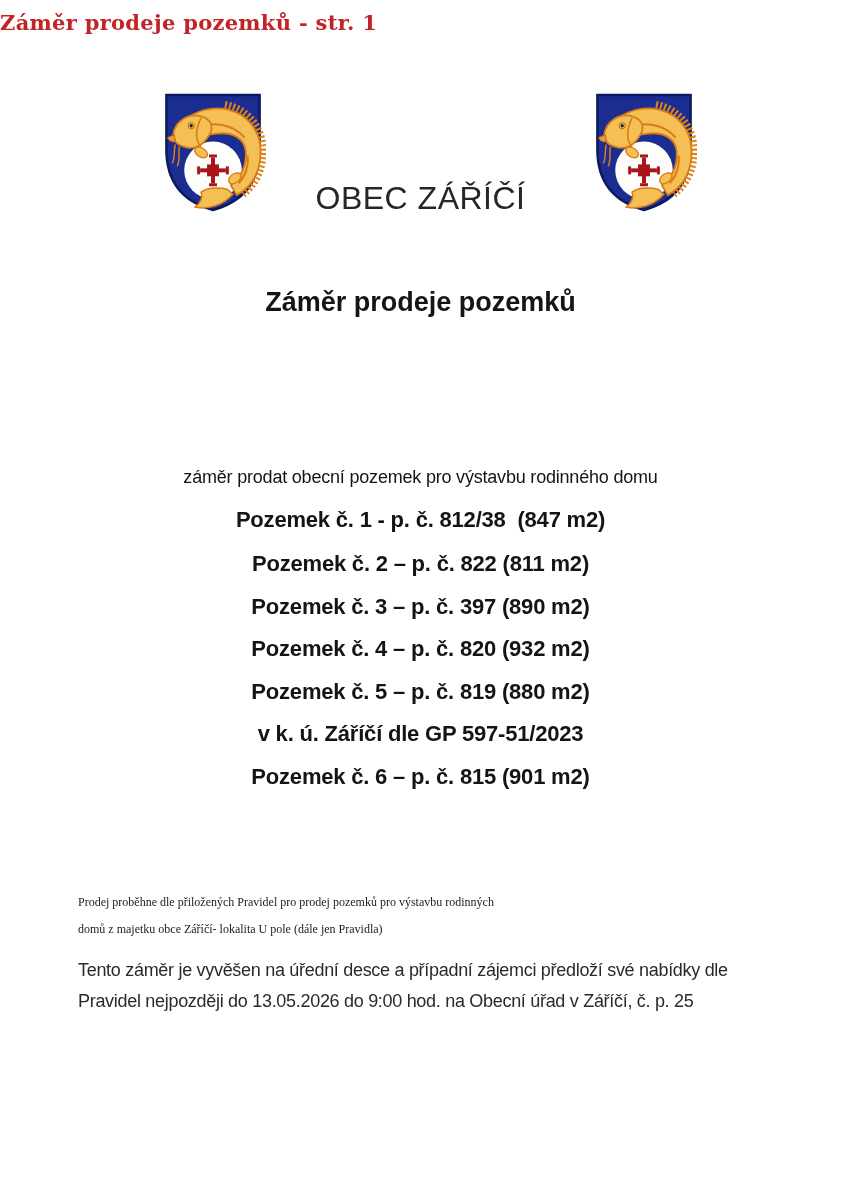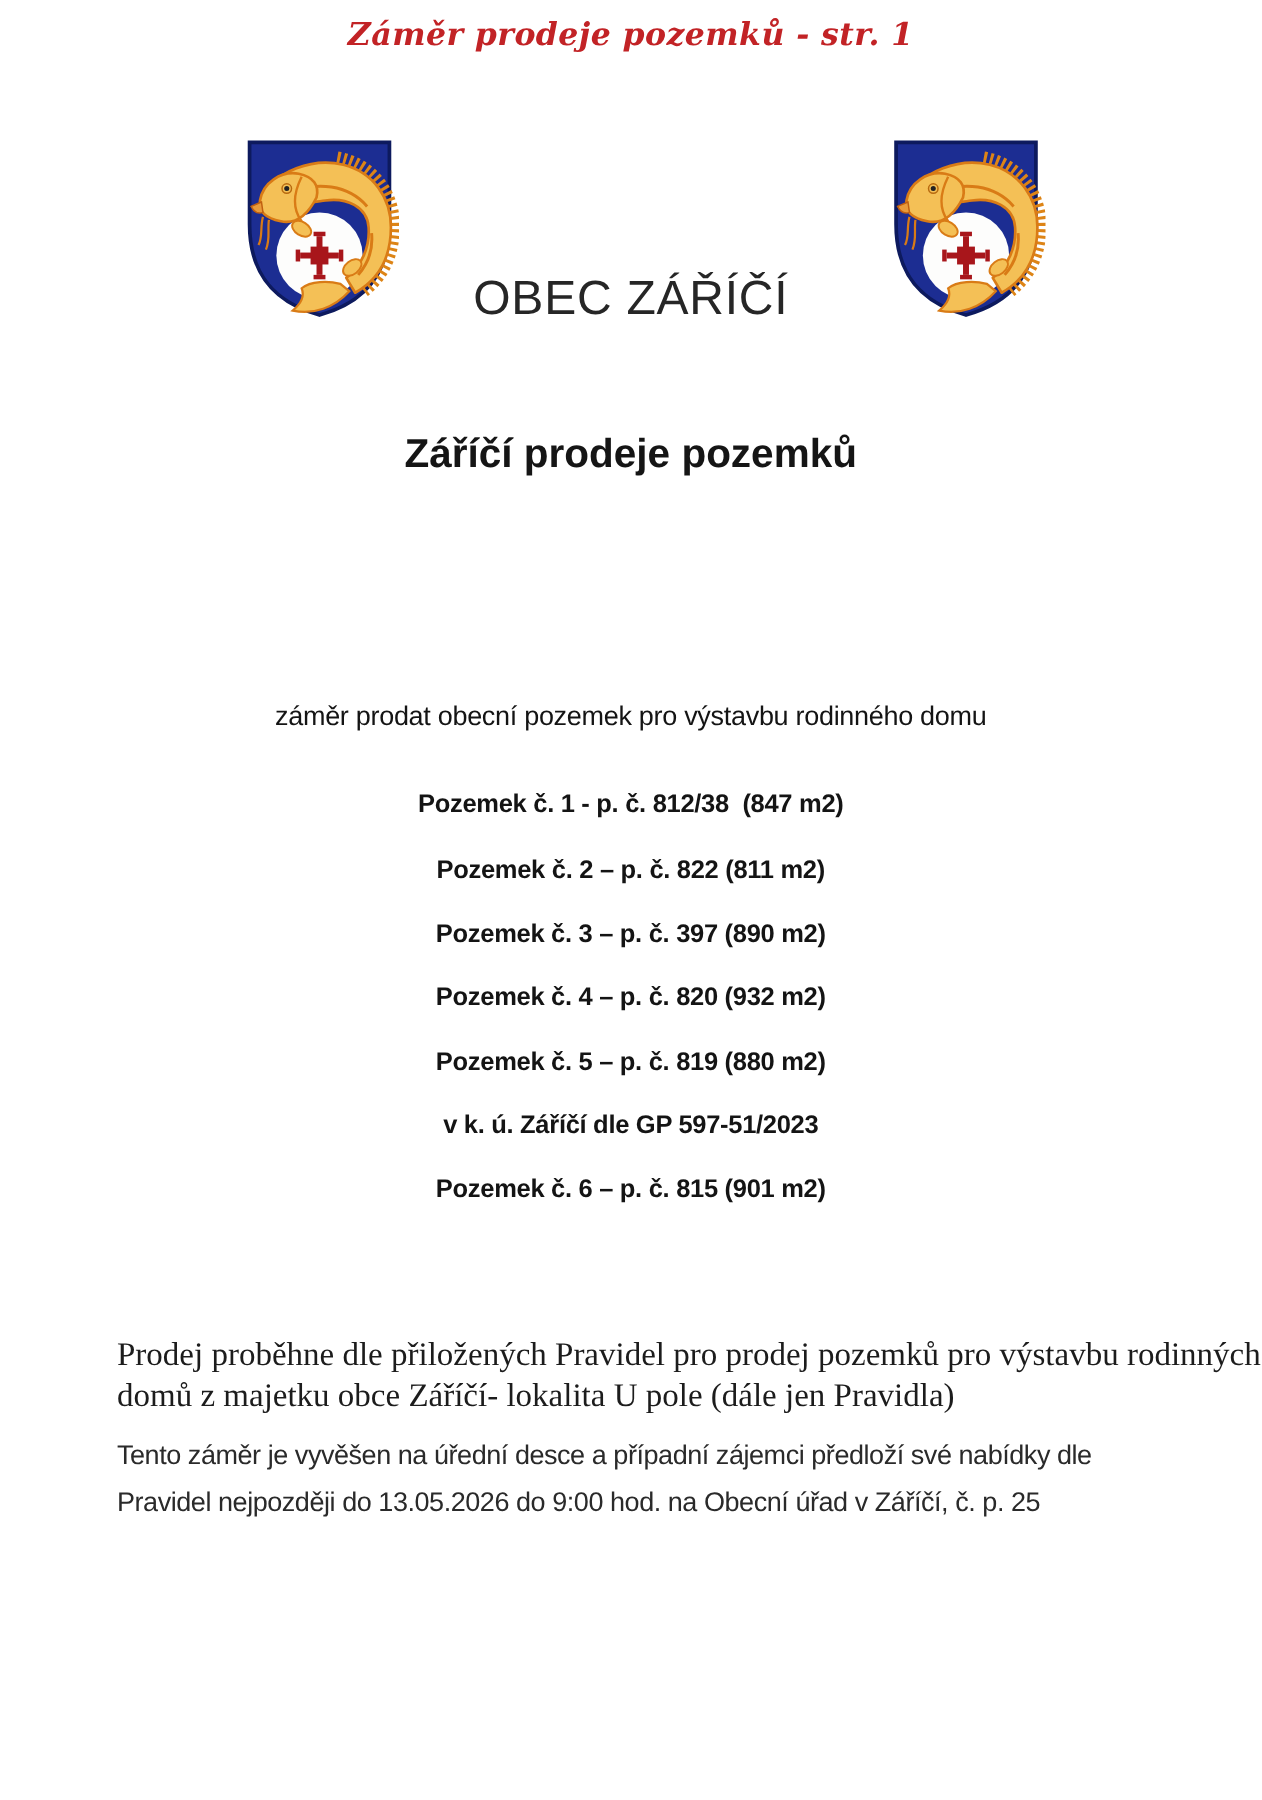--- a/index.html
+++ b/index.html
@@ -6,27 +6,25 @@
   .page{
     position:relative;
     width:841px;height:1200px;
     background:#ffffff;
     font-family:"Liberation Sans",sans-serif;
     color:#1f1f1f;
     overflow:hidden;
   }
   .header-label{
     position:absolute;top:10px;left:0;right:0;
-    text-align:center;
     font-family:"DejaVu Serif",serif;
     font-weight:bold;
     font-size:21px;
     color:#c22326;
     letter-spacing:0.3px;
-    font-style:italic;
   }
   .emblem{position:absolute;top:92px;width:106px;height:121px;}
   .emblem-left{left:160px;}
   .emblem-right{left:591px;}
   .municipality{
     position:absolute;top:180px;left:0;right:0;
     text-align:center;
     font-size:32px;
     font-weight:400;
     color:#262626;
@@ -53,36 +51,35 @@
     text-align:center;
     font-size:18px;
     font-weight:normal;
     color:#141414;
     letter-spacing:-0.2px;
   }
   .parcel{
     position:absolute;left:0;right:0;
     height:26px;line-height:26px;
     text-align:center;
-    font-size:17px;
+    font-size:22px;
     font-weight:bold;
     color:#141414;
     white-space:pre;
     letter-spacing:-0.2px;
-    margin-top:16px;
   }
   .para{
     position:absolute;left:78px;width:720px;
     white-space:pre;
     text-align:left;
   }
   .para-serif{
     top:889px;
     font-family:"Liberation Serif",serif;
-    font-size:22px;
+    font-size:12px;
     line-height:27px;
     color:#1c1c1c;
   }
   .para-sans{
     top:955px;
     font-size:18px;
     line-height:31px;
     color:#2a2a2a;
     letter-spacing:-0.3px;
   }
@@ -138,21 +135,21 @@
     </defs>
     <use href="#coat"></use>
   </svg>
 
   <svg class="emblem emblem-right" viewBox="0 0 104 122" xmlns="http://www.w3.org/2000/svg">
     <use href="#coat"></use>
   </svg>
 
   <div class="municipality">OBEC ZÁŘÍČÍ</div>
 
-  <div class="doc-title">Záříčí prodeje pozemků</div>
+  <div class="doc-title">Záměr prodeje pozemků</div>
 
 
   <div class="subject">záměr prodat obecní pozemek pro výstavbu rodinného domu</div>
 
   <div class="parcel" style="top:507px">Pozemek č. 1 - p. č. 812/38  (847 m2)</div>
   <div class="parcel" style="top:551px">Pozemek č. 2 – p. č. 822 (811 m2)</div>
   <div class="parcel" style="top:594px">Pozemek č. 3 – p. č. 397 (890 m2)</div>
   <div class="parcel" style="top:636px">Pozemek č. 4 – p. č. 820 (932 m2)</div>
   <div class="parcel" style="top:679px">Pozemek č. 5 – p. č. 819 (880 m2)</div>
   <div class="parcel" style="top:721px">v k. ú. Záříčí dle GP 597-51/2023</div>

